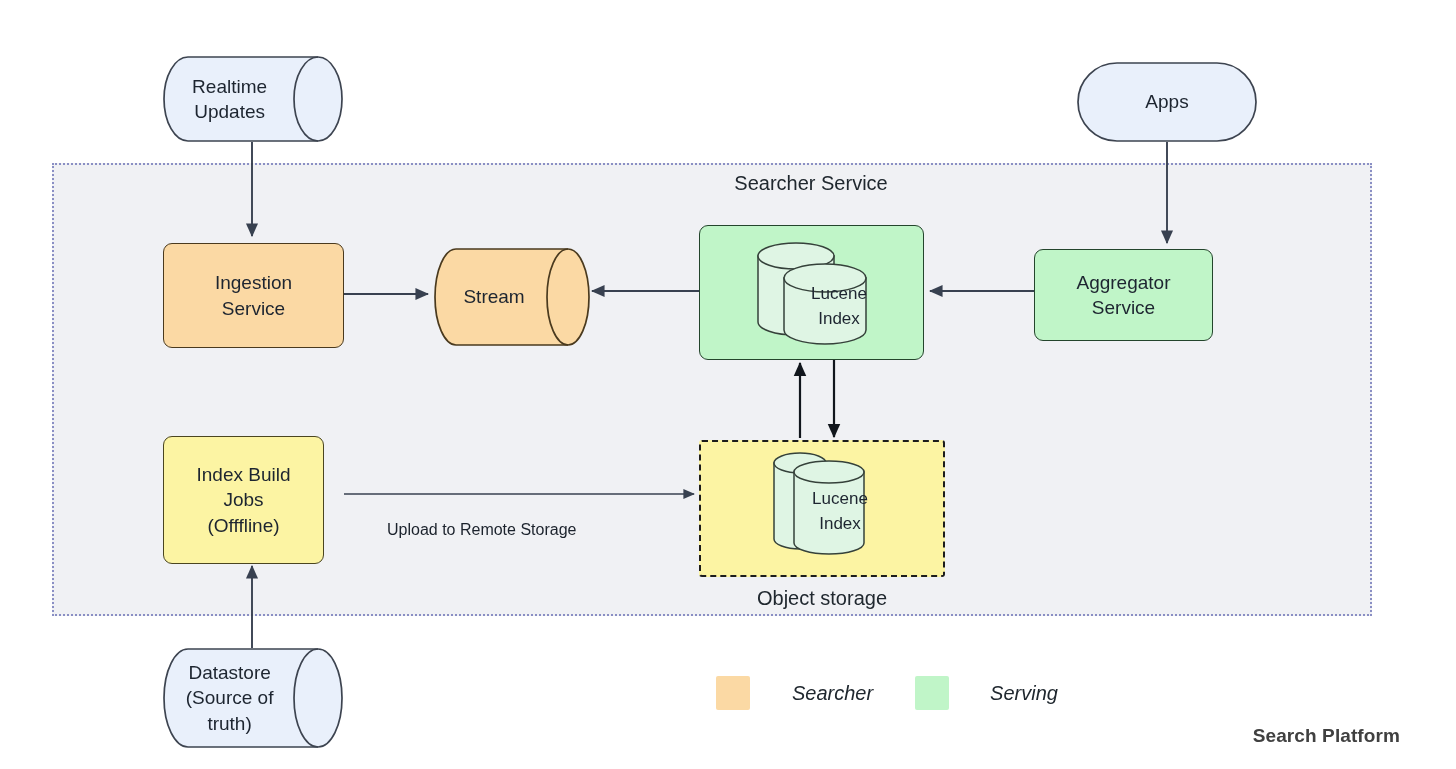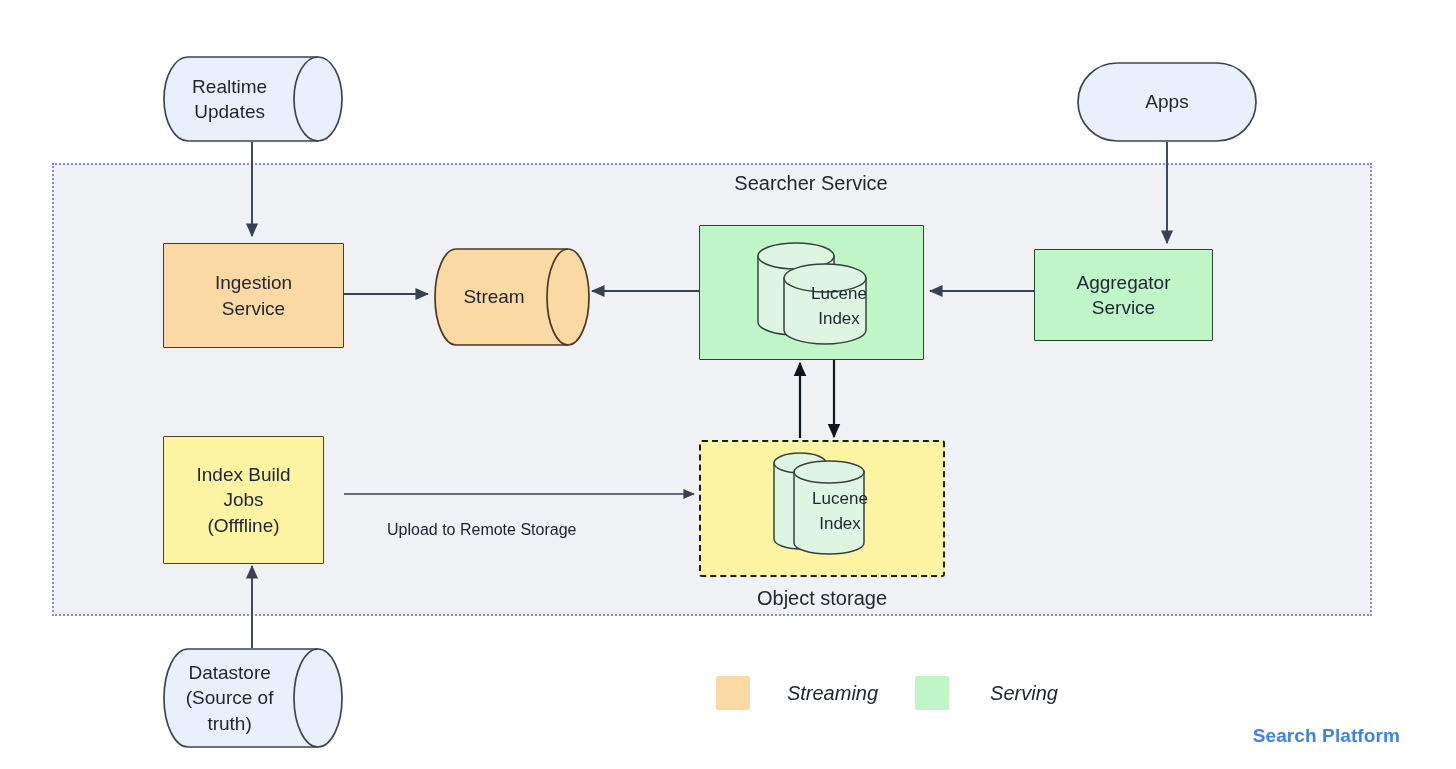--- a/index.html
+++ b/index.html
@@ -37,37 +37,37 @@
     background: #f0f1f4;
     border: 2px dotted #8a8fc4;
     box-sizing: border-box;
   }
   .platform-title {
     position: absolute;
     right: 56px;
     bottom: 22px;
     font-size: 19px;
     font-weight: bold;
-    color: #3b82f6;
+    color: #404040;
     letter-spacing: .1px;
     white-space: nowrap;
   }
   .zone-title {
     position: absolute;
     font-size: 20px;
     color: #20282f;
     white-space: nowrap;
     text-align: center;
   }
 
   
   .node {
     position: absolute;
     box-sizing: border-box;
-    border-radius: 1px;
+    border-radius: 9px;
     border: 1.6px solid #2f3b33;
     display: flex;
     align-items: center;
     justify-content: center;
     text-align: center;
     font-size: 19px;
     line-height: 1.32;
     color: #1d2530;
     padding: 4px 8px;
   }
@@ -276,21 +276,21 @@
       <path d="M 155 1 A 24 49 0 0 0 155 99" fill="none" stroke="#3d4450" stroke-width="1.7"></path>
     </svg>
     <div class="cyl-label">Datastore
 (Source of
 truth)</div>
   </div>
 
   <div class="legend">
     <div class="legend-item">
       <span class="legend-swatch" style="background: rgb(251, 217, 164);"></span>
-      <span class="legend-text" style="width:165px;">Streaming</span>
+      <span class="legend-text" style="width:165px;">Searcher</span>
     </div>
     <div class="legend-item">
       <span class="legend-swatch" style="background: rgb(192, 245, 200);"></span>
       <span class="legend-text" style="width:150px;">Serving</span>
     </div>
   </div>
 
 </div>
 
 </body></html>

